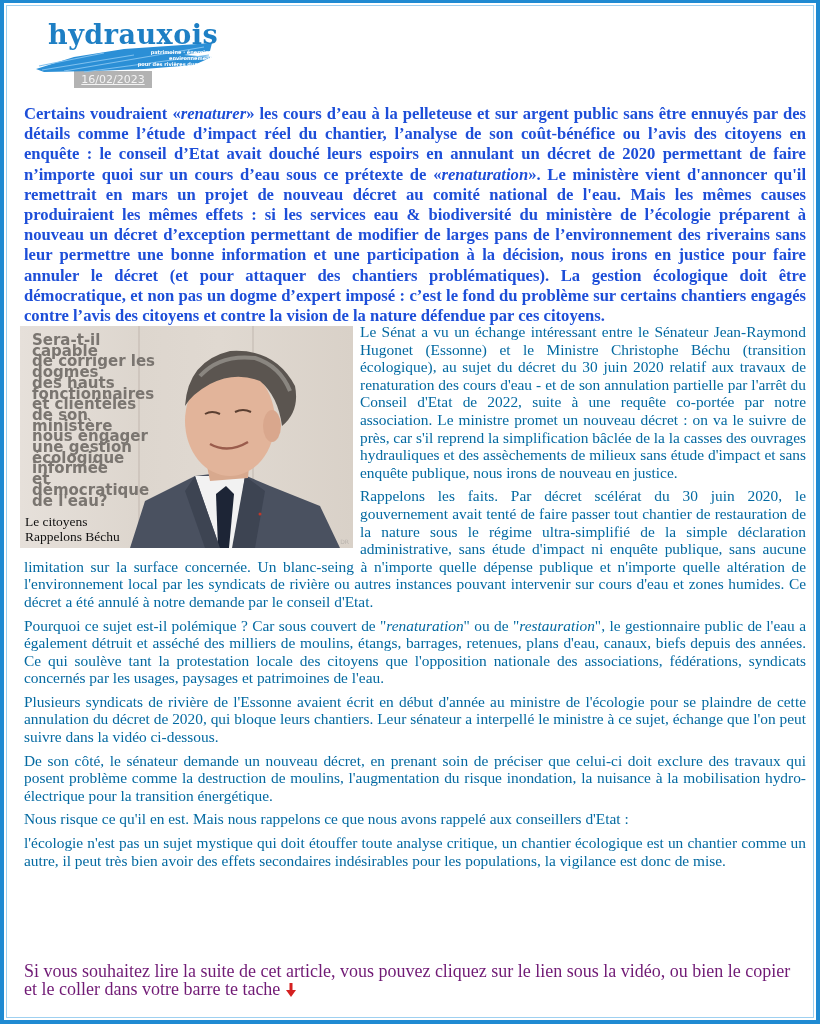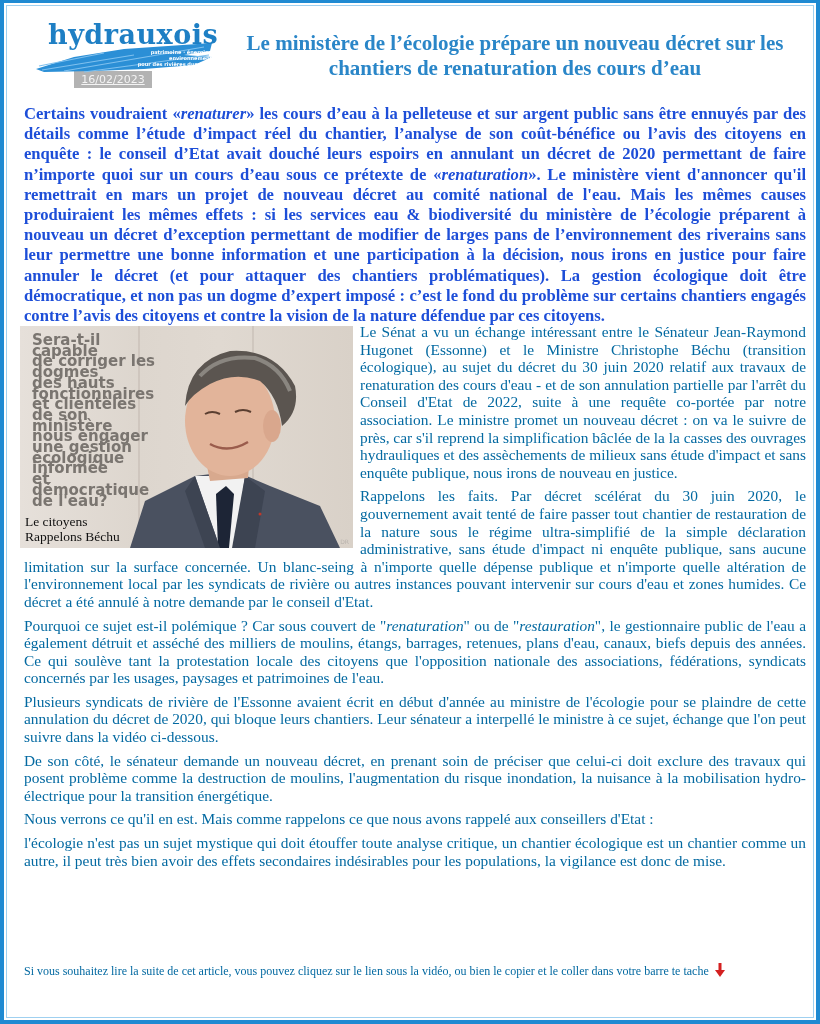--- a/index.html
+++ b/index.html
@@ -63,21 +63,21 @@
   }
   .body-text {
     position: absolute; left: 20px; top: 320px; width: 782px;
     font-family: "Liberation Serif", serif; font-size: 15.4px; line-height: 17.6px;
     color: #0369a1; text-align: justify;
   }
   .float-spacer { float: left; width: 336px; height: 226px; }
   .body-text p { margin: 0 0 6px 0; }
   .cta {
     position: absolute; left: 20px; top: 959px; width: 782px;
-    font-family: "Liberation Serif", serif; font-size: 12px; line-height: 18px; color: #0369a1;
+    font-family: "Liberation Serif", serif; font-size: 18px; line-height: 18px; color: #701a75;
   }
   .arrow-icon { display: inline-block; vertical-align: middle; margin-left: 6px; }
 </style>
 </head>
 <body>
 
 <div class="frame">
 
   <div class="logo">
     <svg class="logo-swoosh" viewBox="0 0 180 34" preserveAspectRatio="none">
@@ -86,32 +86,31 @@
     </svg>
     <div class="logo-word">hydrauxois</div>
     <div class="logo-tag">
       <div>patrimoine · énergie · environnement</div>
       <div>pour des rivières durables</div>
     </div>
   </div>
 
   <div class="date-badge">16/02/2023</div>
 
-  <h1 class="title" style="margin:0;">Le ministère de l’écologie prépare un nouveau décret sur les chantiers de renaturation des cours d’eau</h1>
 
   <p class="intro"><span>Certains voudraient «</span><i>renaturer</i><span>» les cours d’eau à la pelleteuse et sur argent public sans être ennuyés par des détails comme l’étude d’impact réel du chantier, l’analyse de son coût-bénéfice ou l’avis des citoyens en enquête : le conseil d’Etat avait douché leurs espoirs en annulant un décret de 2020 permettant de faire n’importe quoi sur un cours d’eau sous ce prétexte de «</span><i>renaturation</i><span>». Le ministère vient d'annoncer qu'il remettrait en mars un projet de nouveau décret au comité  national de l'eau. Mais les mêmes causes produiraient les mêmes effets : si les services eau &amp; biodiversité du ministère de l’écologie préparent à nouveau un décret d’exception permettant de modifier de larges pans de l’environnement des riverains sans leur permettre une bonne information et une participation à la décision, nous irons en justice pour faire annuler le décret (et pour attaquer des chantiers problématiques). La gestion écologique doit être démocratique, et non pas un dogme d’expert imposé : c’est le fond du problème sur certains chantiers engagés contre l’avis des citoyens et contre la vision de la nature défendue par ces citoyens.</span></p>
 
   <div class="body-text">
     <div class="float-spacer"></div>
     <p>Le Sénat a vu un échange intéressant entre le Sénateur Jean-Raymond Hugonet (Essonne) et le Ministre Christophe Béchu (transition écologique), au sujet du décret du 30 juin 2020  relatif aux travaux de renaturation des cours d'eau - et de son annulation partielle par l'arrêt du Conseil d'Etat de 2022, suite à une requête co-portée par notre association. Le ministre promet un nouveau décret : on va le suivre de près, car s'il reprend la simplification bâclée de la la casses des ouvrages hydrauliques et des assèchements de milieux sans étude d'impact et sans enquête publique, nous irons de nouveau en justice.</p>
     <p>Rappelons les faits. Par décret scélérat du 30 juin 2020, le gouvernement avait tenté de faire passer tout chantier de restauration de la nature sous le régime ultra-simplifié de la simple déclaration administrative, sans étude d'impact ni enquête publique, sans aucune limitation sur la surface concernée. Un blanc-seing à n'importe quelle dépense publique et n'importe quelle altération de l'environnement local par les syndicats de rivière ou autres instances pouvant intervenir sur cours d'eau et zones humides. Ce décret a été annulé à notre demande par le conseil d'Etat.</p>
     <p><span>Pourquoi ce sujet est-il polémique ? Car sous couvert de "</span><i>renaturation</i><span>" ou de "</span><i>restauration</i><span>",  le gestionnaire public de l'eau a également détruit et asséché des milliers de moulins, étangs, barrages, retenues, plans d'eau, canaux, biefs depuis des années. Ce qui soulève tant la protestation locale des citoyens que l'opposition nationale des associations, fédérations, syndicats concernés par les usages, paysages et patrimoines de l'eau.</span></p>
     <p>Plusieurs syndicats de rivière de l'Essonne avaient écrit en début d'année au ministre de l'écologie pour se plaindre de cette annulation du décret de 2020, qui bloque leurs chantiers. Leur sénateur a interpellé le ministre à ce sujet, échange que l'on peut suivre dans la vidéo ci-dessous.</p>
     <p>De son côté, le sénateur demande un nouveau décret, en prenant soin de préciser que celui-ci doit exclure des travaux qui posent problème comme la destruction de moulins, l'augmentation du risque inondation, la nuisance à la mobilisation hydro-électrique pour la transition énergétique.</p>
-    <p>Nous verrons ce qu'il en est. Mais comme rappelons ce que nous avons rappelé aux conseillers d'Etat :</p>
+    <p>Nous risque ce qu'il en est. Mais nous rappelons ce que nous avons rappelé aux conseillers d'Etat :</p>
     <p>l'écologie n'est pas un sujet mystique qui doit étouffer toute analyse critique, un chantier écologique est un chantier comme un autre, il peut très bien avoir des effets secondaires indésirables pour les populations, la vigilance est donc de mise.</p>
   </div>
 
   <div class="photo">
     <div class="wall-seam" style="left:118px;"></div>
     <div class="wall-seam" style="left:232px;"></div>
     <svg viewBox="0 0 333 222" width="333" height="222" style="position:absolute;left:0;top:0;">
 
       <path d="M110 222 L125 175 L175 150 L215 145 L250 160 L300 180 L320 222 Z" fill="#4a5160"></path>
       <path d="M175 150 L200 222 L215 222 L225 150 Z" fill="#f2f2f2"></path>

